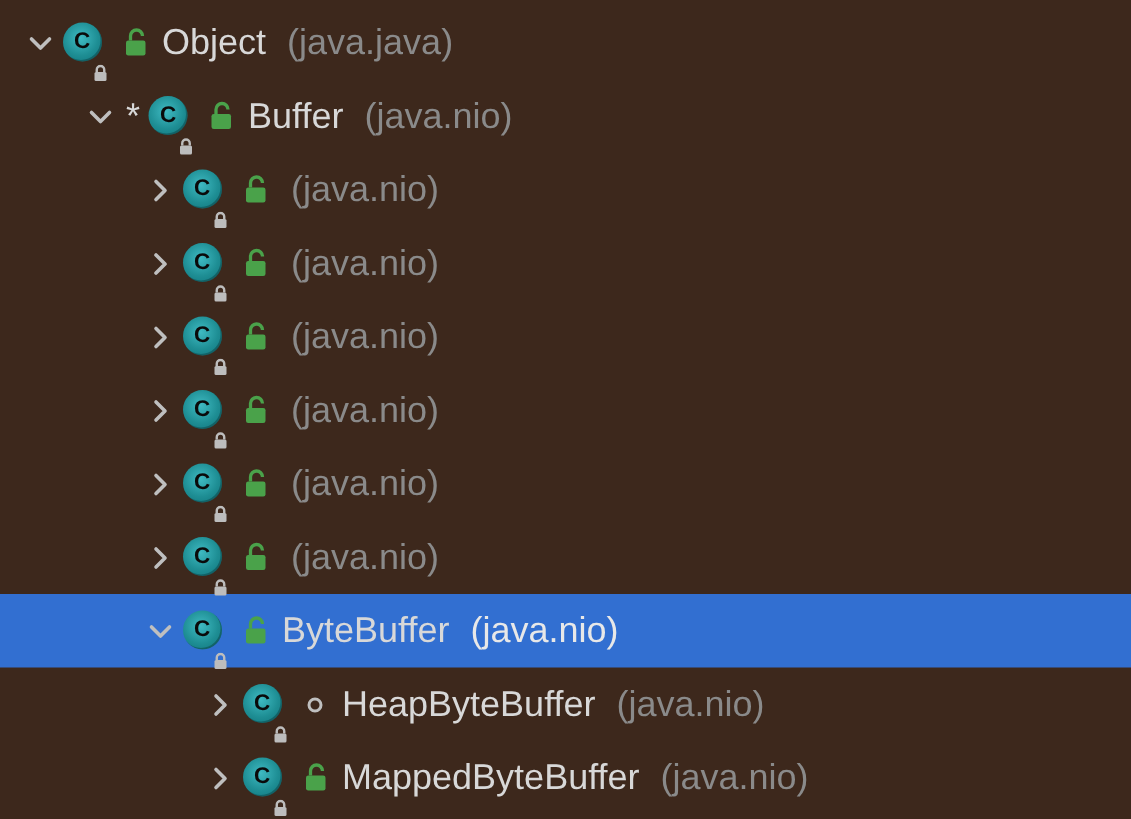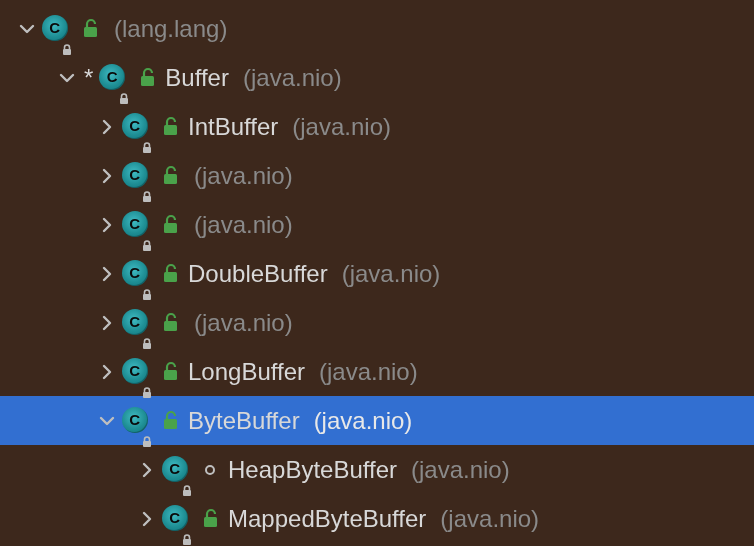--- a/index.html
+++ b/index.html
@@ -92,21 +92,22 @@
           <span class="class-badge">C</span>
           <span class="lock-mini"><svg width="12" height="12" viewBox="0 0 12 12">
               <use href="#mini-lock"></use>
             </svg></span>
         </span>
         <span class="perm-icon">
           <svg width="19" height="21" viewBox="0 0 19 21">
             <use href="#unlocked"></use>
           </svg>
         </span>
-        <span class="pkg">(lang.lang)</span>
+        <span class="name">Object</span>
+        <span class="pkg">(java.java)</span>
       </span>
     </div>
     <div class="row">
       <span class="indent" style="width: 54px;"></span>
       <span class="expander">
         <svg width="18" height="18" viewBox="0 0 18 18" style="color:#bfbfbf">
           <use href="#chevron-down"></use>
         </svg>
       </span>
       <span class="asterisk">*</span>
@@ -138,133 +139,130 @@
           <span class="class-badge">C</span>
           <span class="lock-mini"><svg width="12" height="12" viewBox="0 0 12 12">
               <use href="#mini-lock"></use>
             </svg></span>
         </span>
         <span class="perm-icon">
           <svg width="19" height="21" viewBox="0 0 19 21">
             <use href="#unlocked"></use>
           </svg>
         </span>
-        <span class="name">IntBuffer</span>
-        <span class="pkg">(java.nio)</span>
-      </span>
-    </div>
-    <div class="row">
-      <span class="indent" style="width: 94px;"></span>
-      <span class="expander">
-        <svg width="18" height="18" viewBox="0 0 18 18" style="color:#bfbfbf">
-          <use href="#chevron-right"></use>
-        </svg>
-      </span>
-      <span class="cell">
-        <span class="icon-stack">
-          <span class="class-badge">C</span>
-          <span class="lock-mini"><svg width="12" height="12" viewBox="0 0 12 12">
-              <use href="#mini-lock"></use>
-            </svg></span>
-        </span>
-        <span class="perm-icon">
-          <svg width="19" height="21" viewBox="0 0 19 21">
-            <use href="#unlocked"></use>
-          </svg>
-        </span>
-        <span class="pkg">(java.nio)</span>
-      </span>
-    </div>
-    <div class="row">
-      <span class="indent" style="width: 94px;"></span>
-      <span class="expander">
-        <svg width="18" height="18" viewBox="0 0 18 18" style="color:#bfbfbf">
-          <use href="#chevron-right"></use>
-        </svg>
-      </span>
-      <span class="cell">
-        <span class="icon-stack">
-          <span class="class-badge">C</span>
-          <span class="lock-mini"><svg width="12" height="12" viewBox="0 0 12 12">
-              <use href="#mini-lock"></use>
-            </svg></span>
-        </span>
-        <span class="perm-icon">
-          <svg width="19" height="21" viewBox="0 0 19 21">
-            <use href="#unlocked"></use>
-          </svg>
-        </span>
-        <span class="pkg">(java.nio)</span>
-      </span>
-    </div>
-    <div class="row">
-      <span class="indent" style="width: 94px;"></span>
-      <span class="expander">
-        <svg width="18" height="18" viewBox="0 0 18 18" style="color:#bfbfbf">
-          <use href="#chevron-right"></use>
-        </svg>
-      </span>
-      <span class="cell">
-        <span class="icon-stack">
-          <span class="class-badge">C</span>
-          <span class="lock-mini"><svg width="12" height="12" viewBox="0 0 12 12">
-              <use href="#mini-lock"></use>
-            </svg></span>
-        </span>
-        <span class="perm-icon">
-          <svg width="19" height="21" viewBox="0 0 19 21">
-            <use href="#unlocked"></use>
-          </svg>
-        </span>
-        <span class="name">DoubleBuffer</span>
-        <span class="pkg">(java.nio)</span>
-      </span>
-    </div>
-    <div class="row">
-      <span class="indent" style="width: 94px;"></span>
-      <span class="expander">
-        <svg width="18" height="18" viewBox="0 0 18 18" style="color:#bfbfbf">
-          <use href="#chevron-right"></use>
-        </svg>
-      </span>
-      <span class="cell">
-        <span class="icon-stack">
-          <span class="class-badge">C</span>
-          <span class="lock-mini"><svg width="12" height="12" viewBox="0 0 12 12">
-              <use href="#mini-lock"></use>
-            </svg></span>
-        </span>
-        <span class="perm-icon">
-          <svg width="19" height="21" viewBox="0 0 19 21">
-            <use href="#unlocked"></use>
-          </svg>
-        </span>
-        <span class="pkg">(java.nio)</span>
-      </span>
-    </div>
-    <div class="row">
-      <span class="indent" style="width: 94px;"></span>
-      <span class="expander">
-        <svg width="18" height="18" viewBox="0 0 18 18" style="color:#bfbfbf">
-          <use href="#chevron-right"></use>
-        </svg>
-      </span>
-      <span class="cell">
-        <span class="icon-stack">
-          <span class="class-badge">C</span>
-          <span class="lock-mini"><svg width="12" height="12" viewBox="0 0 12 12">
-              <use href="#mini-lock"></use>
-            </svg></span>
-        </span>
-        <span class="perm-icon">
-          <svg width="19" height="21" viewBox="0 0 19 21">
-            <use href="#unlocked"></use>
-          </svg>
-        </span>
-        <span class="name">LongBuffer</span>
+        <span class="pkg">(java.nio)</span>
+      </span>
+    </div>
+    <div class="row">
+      <span class="indent" style="width: 94px;"></span>
+      <span class="expander">
+        <svg width="18" height="18" viewBox="0 0 18 18" style="color:#bfbfbf">
+          <use href="#chevron-right"></use>
+        </svg>
+      </span>
+      <span class="cell">
+        <span class="icon-stack">
+          <span class="class-badge">C</span>
+          <span class="lock-mini"><svg width="12" height="12" viewBox="0 0 12 12">
+              <use href="#mini-lock"></use>
+            </svg></span>
+        </span>
+        <span class="perm-icon">
+          <svg width="19" height="21" viewBox="0 0 19 21">
+            <use href="#unlocked"></use>
+          </svg>
+        </span>
+        <span class="pkg">(java.nio)</span>
+      </span>
+    </div>
+    <div class="row">
+      <span class="indent" style="width: 94px;"></span>
+      <span class="expander">
+        <svg width="18" height="18" viewBox="0 0 18 18" style="color:#bfbfbf">
+          <use href="#chevron-right"></use>
+        </svg>
+      </span>
+      <span class="cell">
+        <span class="icon-stack">
+          <span class="class-badge">C</span>
+          <span class="lock-mini"><svg width="12" height="12" viewBox="0 0 12 12">
+              <use href="#mini-lock"></use>
+            </svg></span>
+        </span>
+        <span class="perm-icon">
+          <svg width="19" height="21" viewBox="0 0 19 21">
+            <use href="#unlocked"></use>
+          </svg>
+        </span>
+        <span class="pkg">(java.nio)</span>
+      </span>
+    </div>
+    <div class="row">
+      <span class="indent" style="width: 94px;"></span>
+      <span class="expander">
+        <svg width="18" height="18" viewBox="0 0 18 18" style="color:#bfbfbf">
+          <use href="#chevron-right"></use>
+        </svg>
+      </span>
+      <span class="cell">
+        <span class="icon-stack">
+          <span class="class-badge">C</span>
+          <span class="lock-mini"><svg width="12" height="12" viewBox="0 0 12 12">
+              <use href="#mini-lock"></use>
+            </svg></span>
+        </span>
+        <span class="perm-icon">
+          <svg width="19" height="21" viewBox="0 0 19 21">
+            <use href="#unlocked"></use>
+          </svg>
+        </span>
+        <span class="pkg">(java.nio)</span>
+      </span>
+    </div>
+    <div class="row">
+      <span class="indent" style="width: 94px;"></span>
+      <span class="expander">
+        <svg width="18" height="18" viewBox="0 0 18 18" style="color:#bfbfbf">
+          <use href="#chevron-right"></use>
+        </svg>
+      </span>
+      <span class="cell">
+        <span class="icon-stack">
+          <span class="class-badge">C</span>
+          <span class="lock-mini"><svg width="12" height="12" viewBox="0 0 12 12">
+              <use href="#mini-lock"></use>
+            </svg></span>
+        </span>
+        <span class="perm-icon">
+          <svg width="19" height="21" viewBox="0 0 19 21">
+            <use href="#unlocked"></use>
+          </svg>
+        </span>
+        <span class="pkg">(java.nio)</span>
+      </span>
+    </div>
+    <div class="row">
+      <span class="indent" style="width: 94px;"></span>
+      <span class="expander">
+        <svg width="18" height="18" viewBox="0 0 18 18" style="color:#bfbfbf">
+          <use href="#chevron-right"></use>
+        </svg>
+      </span>
+      <span class="cell">
+        <span class="icon-stack">
+          <span class="class-badge">C</span>
+          <span class="lock-mini"><svg width="12" height="12" viewBox="0 0 12 12">
+              <use href="#mini-lock"></use>
+            </svg></span>
+        </span>
+        <span class="perm-icon">
+          <svg width="19" height="21" viewBox="0 0 19 21">
+            <use href="#unlocked"></use>
+          </svg>
+        </span>
         <span class="pkg">(java.nio)</span>
       </span>
     </div>
     <div class="row selected">
       <span class="indent" style="width: 94px;"></span>
       <span class="expander">
         <svg width="18" height="18" viewBox="0 0 18 18" style="color:#bfbfbf">
           <use href="#chevron-down"></use>
         </svg>
       </span>

